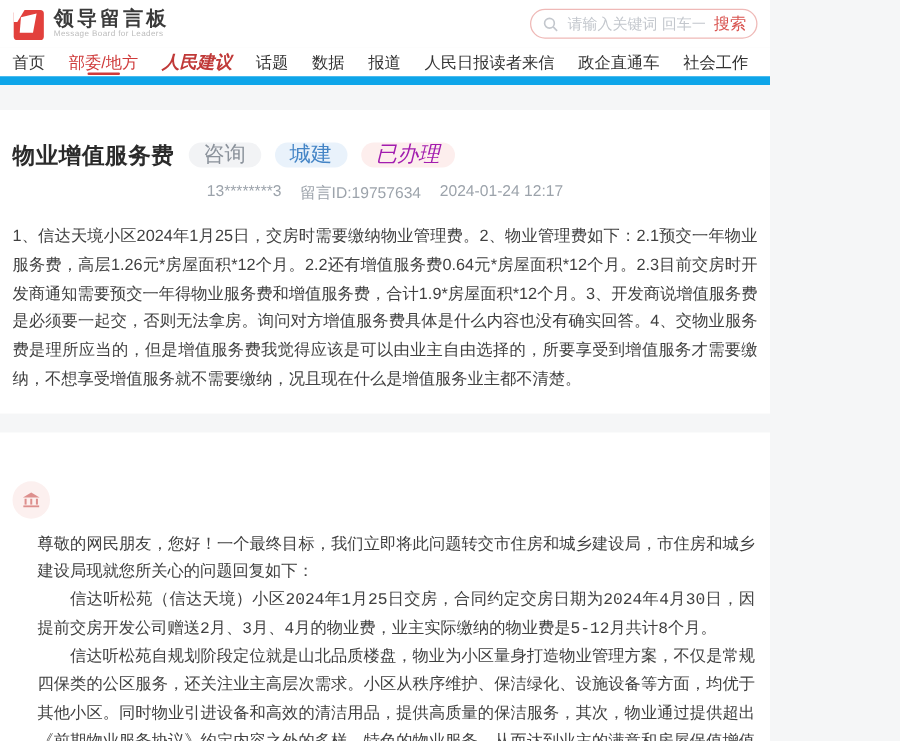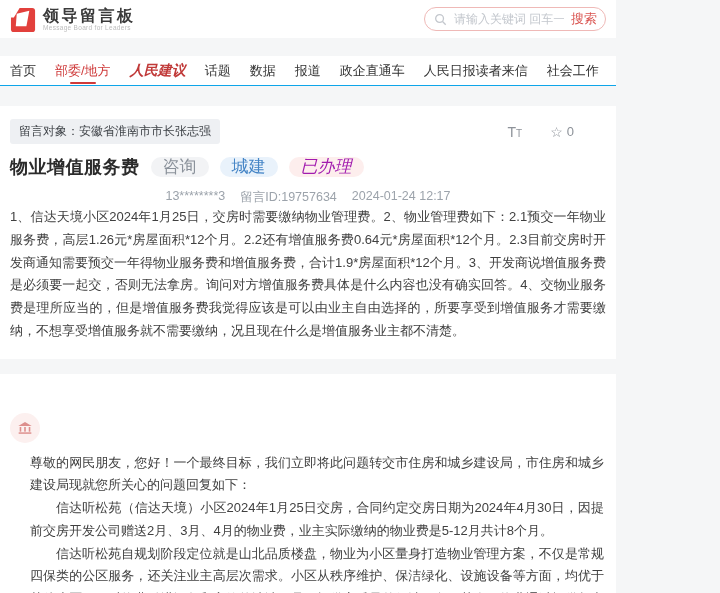--- a/index.html
+++ b/index.html
@@ -17,21 +17,21 @@
   .logo { display:flex; align-items:center; gap:6px; }
   .logo-txt { display:flex; flex-direction:column; line-height:1.1; }
   .logo-cn { font-size:16px; font-weight:bold; color:#3a3a3a; letter-spacing:2.5px; }
   .logo-en { font-size:6.5px; color:#bcbcbc; letter-spacing:.3px; }
   .search-pill { display:flex; align-items:center; gap:5px; border:1px solid #efb9b7; border-radius:13px; height:24px; width:182px; padding:0 8px 0 9px; background:#fff; }
   .search-pill input { border:none; outline:none; flex:1; min-width:0; font-size:12px; background:transparent; font-family:inherit; color:#333; }
   .search-pill input::placeholder { color:#c3c7cd; }
   .search-btn { color:#d9534f; font-size:13px; cursor:pointer; flex:0 0 auto; }
 
   
-  .nav { background:#fff; flex:0 0 30px; display:flex; align-items:stretch; gap:19px; padding:0 10px; font-size:13px; color:#333; border-bottom:1px solid #0ea5e9;margin-top:18px; }
+  .nav { background:#fff; flex:0 0 30px; display:flex; align-items:stretch; gap:19px; padding:0 10px; font-size:13px; color:#333; border-bottom:7px solid #0ea5e9; }
   .nav-item { position:relative; display:flex; align-items:center; cursor:pointer; white-space:nowrap; }
   .nav-item.active { color:#cf3a3a; }
   .nav-item.active::after { content:""; position:absolute; left:50%; transform:translateX(-50%); bottom:1px; width:26px; height:2px; background:#cf3a3a; border-radius:1px; }
   .nav-item.special { color:#c03938; font-weight:bold; font-style:italic; font-family:Liberation Mono, monospace; font-size:14px; }
 
   .gap-a { flex:0 0 20px; background:#f5f6f7; }
   .gap-b { flex:0 0 15px; background:#f5f6f7; }
 
   
   .card { background:#fff; padding:13px 10px 12px; }
@@ -46,33 +46,33 @@
 
   .title-row { display:flex; align-items:center; gap:11px; margin-top:11px;text-align:center; }
   .msg-title { font-size:18px; font-weight:bold; color:#2b2b2b; letter-spacing:.5px; }
   .tag { font-size:17px; padding:2px 12px; border-radius:11px; line-height:16px; }
   .tag.gray { background:#f2f3f5; color:#8b929b; }
   .tag.blue { background:#e9f2fb; color:#4585c6; }
   .tag.red  { background:#fdeeed; color:#a21caf;font-style:italic; }
 
   .meta-row { display:flex; gap:15px; color:#9ca3ab; font-size:12.5px; margin-top:10px;justify-content:center; }
 
-  .msg-body { margin:0 0 4px; font-size:13px; line-height:1.75; color:#404040; text-align:justify; }
+  .msg-body { margin:15px 0 4px; font-size:13px; line-height:1.75; color:#404040; text-align:justify; }
 
   
   .reply-card { flex:1 1 auto; overflow:hidden; display:flex; flex-direction:column; }
   .reply-title { font-size:14px; font-weight:bold; color:#333; }
   .divider { height:1px; background:#ebedf0; margin-top:13px; }
   .author-row { display:flex; gap:9px; margin-top:13px; align-items:flex-start; }
   .avatar { width:30px; height:30px; border-radius:50%; background:#fcf0ef; display:flex; align-items:center; justify-content:center; flex:0 0 30px; }
   .author-name { font-size:14px; font-weight:bold; color:#333; line-height:1.25; }
   .author-date { font-size:12.5px; color:#9ca3ab; margin-top:3px; }
   .reply-body { margin-top:9px; padding-left:20px; padding-right:2px; font-size:13px; line-height:1.75; color:#404040; text-align:justify; }
   .reply-body p { margin:0; }
-  .reply-body p.indent { text-indent:2em; }
+  .reply-body p.indent { text-indent:2em;font-family:Liberation Mono, monospace; }
 </style>
 </head>
 <body>
 
 <div class="page">
 
   <header class="site-header">
     <div class="logo">
       <span style="display:flex;">
         <svg width="27" height="27" viewBox="0 0 28 28">
@@ -98,40 +98,30 @@
     </div>
   </header>
 
   <nav class="nav">
     <span class="nav-item">首页</span>
     <span class="nav-item active">部委/地方</span>
     <span class="nav-item special">人民建议</span>
     <span class="nav-item">话题</span>
     <span class="nav-item">数据</span>
     <span class="nav-item">报道</span>
+    <span class="nav-item">人民日报读者来信</span>
     <span class="nav-item">政企直通车</span>
-    <span class="nav-item">人民日报读者来信</span>
     <span class="nav-item">社会工作</span>
     <span class="nav-item">案例库</span>
     <span class="nav-item">理论</span>
   </nav>
 
   <div class="gap-a"></div>
 
   <section class="card">
-    <div class="target-row">
-      <span class="target-badge">留言对象：安徽省淮南市市长张志强</span>
-      <span class="tools">
-        <span class="font-tool"><span class="big">T</span><span class="small">T</span></span>
-        <span class="star-tool">
-          <span class="star-glyph">☆</span>
-          <span>0</span>
-        </span>
-      </span>
-    </div>
 
     <div class="title-row">
       <span class="msg-title">物业增值服务费</span>
       <span class="tag gray">咨询</span>
       <span class="tag blue">城建</span>
       <span class="tag red">已办理</span>
     </div>
 
     <div class="meta-row">
       <span>13********3</span>

